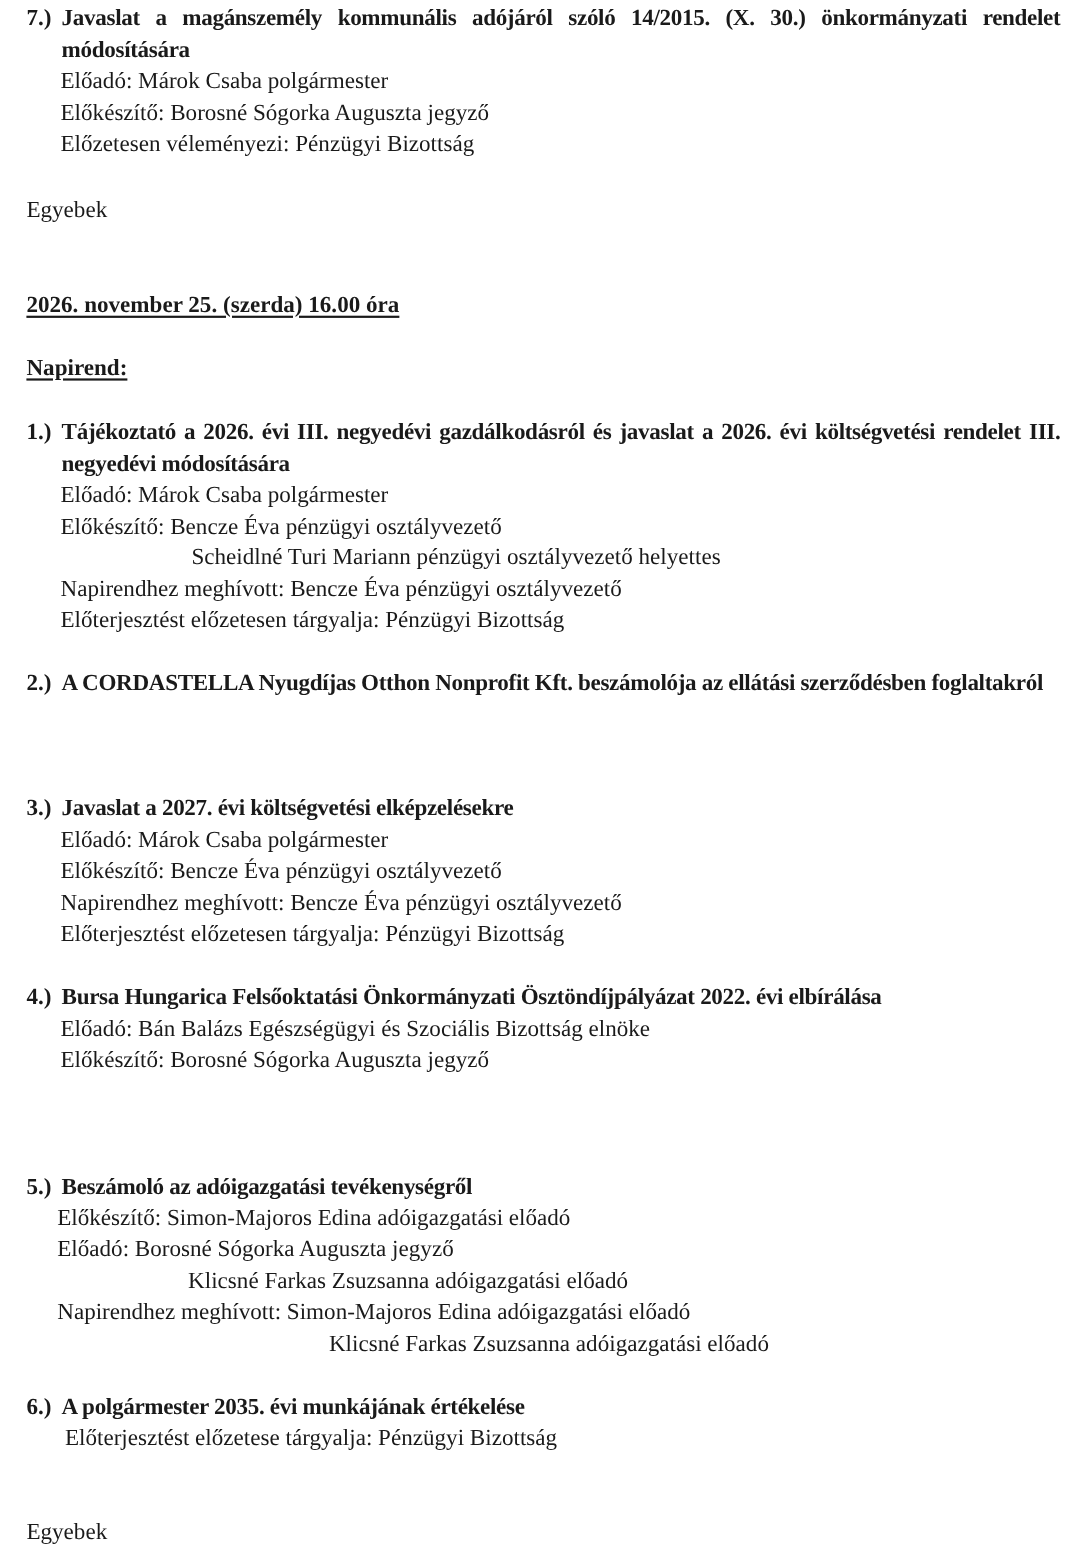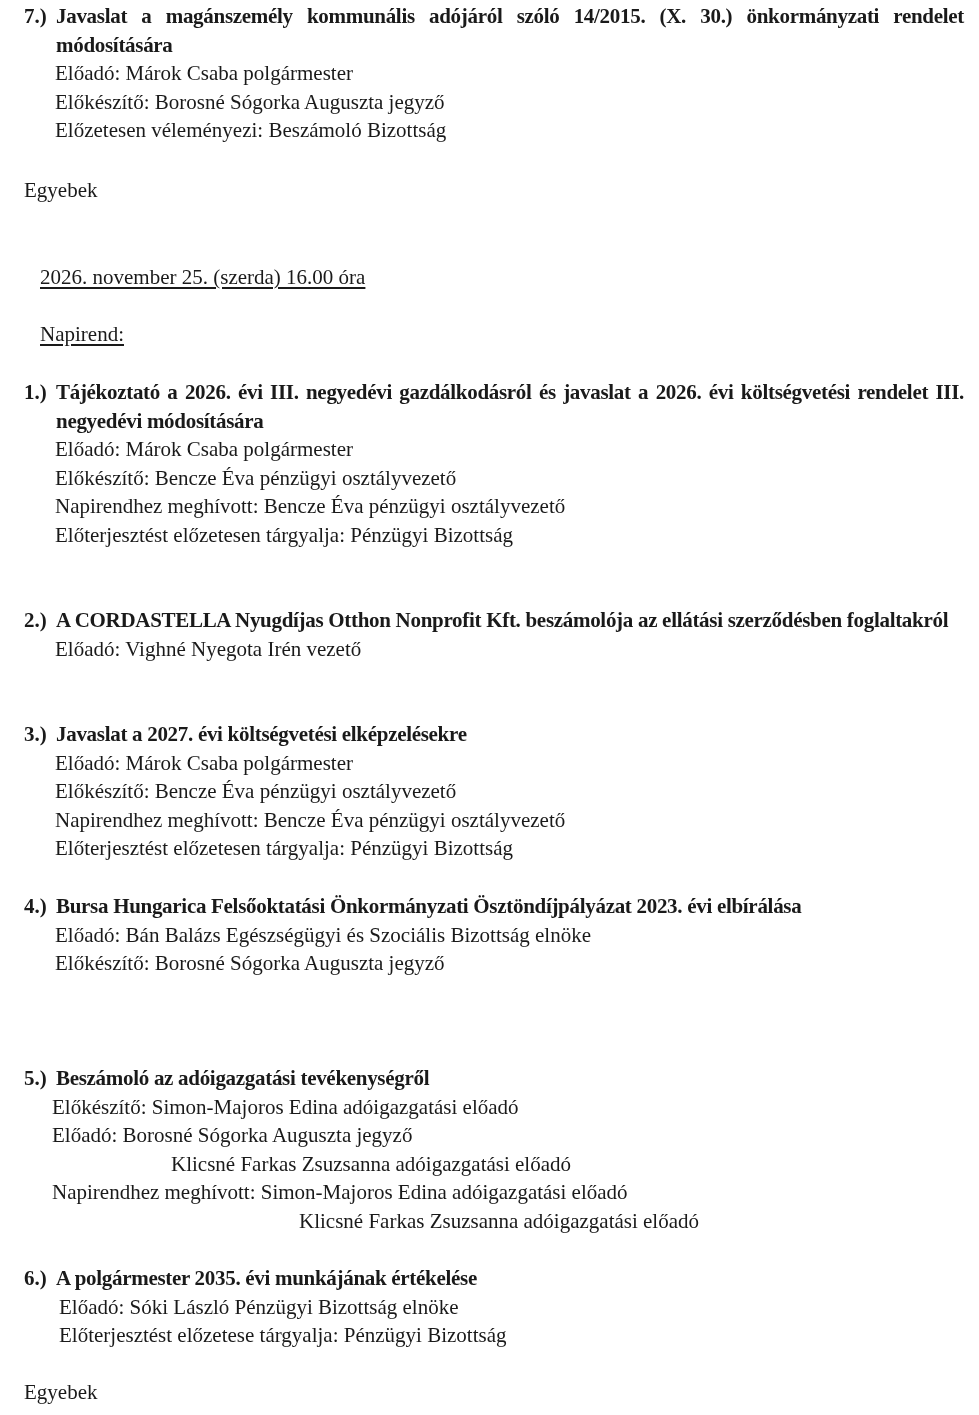--- a/index.html
+++ b/index.html
@@ -43,22 +43,22 @@
       letter-spacing: -0.3px;
     }
     .detail {
       padding-left: 31px;
       white-space: nowrap;
     }
     .detail .cont1 { padding-left: 119px; display: block; }
     .detail .cont2 { padding-left: 247px; display: block; }
     .heading {
       position: absolute;
-      left: 40px;
-      font-weight: normal;
+      left: 24px;
+      font-weight: bold;
     }
     .underline {
       text-decoration: underline;
       text-decoration-thickness: 2px;
       text-underline-offset: 3px;
     }
     .egyebek {
       position: absolute;
       left: 24px;
       font-weight: normal;
@@ -69,63 +69,65 @@
 
 <div class="page">
 
   <div class="item" style="top:2px;">
     <div class="item-title">
       <span class="item-num">7.)</span>
       <span class="item-title-text">Javaslat a magánszemély kommunális adójáról szóló 14/2015. (X. 30.) önkormányzati rendelet módosítására</span>
     </div>
     <div class="detail">Előadó: Márok Csaba polgármester</div>
     <div class="detail">Előkészítő: Borosné Sógorka Auguszta jegyző</div>
-    <div class="detail">Előzetesen véleményezi: Beszámoló Bizottság</div>
+    <div class="detail">Előzetesen véleményezi: Pénzügyi Bizottság</div>
   </div>
 
   <div class="egyebek" style="top:176px;">Egyebek</div>
 
   <div class="heading underline" style="top:263px;">2026. november 25. (szerda) 16.00 óra</div>
 
   <div class="heading underline" style="top:320px;">Napirend:</div>
 
   <div class="item" style="top:378px;">
     <div class="item-title">
       <span class="item-num">1.)</span>
       <span class="item-title-text">Tájékoztató a  2026. évi III. negyedévi gazdálkodásról és javaslat a 2026. évi költségvetési rendelet III. negyedévi módosítására</span>
     </div>
     <div class="detail">Előadó: Márok Csaba polgármester</div>
     <div class="detail">Előkészítő: Bencze Éva pénzügyi osztályvezető</div>
+    <div class="detail">
+        <span class="cont1">Scheidlné Turi Mariann pénzügyi osztályvezető helyettes</span>
+      </div>
     <div class="detail">Napirendhez meghívott: Bencze Éva pénzügyi osztályvezető</div>
     <div class="detail">Előterjesztést előzetesen tárgyalja: Pénzügyi Bizottság</div>
   </div>
 
   <div class="item" style="top:606px;">
     <div class="item-title">
       <span class="item-num">2.)</span>
       <span class="item-title-text">A CORDASTELLA Nyugdíjas Otthon Nonprofit Kft. beszámolója az ellátási szerződésben foglaltakról</span>
     </div>
-    <div class="detail">Előadó: Vighné Nyegota Irén vezető</div>
   </div>
 
   <div class="item" style="top:720px;">
     <div class="item-title">
       <span class="item-num">3.)</span>
       <span class="item-title-text">Javaslat a 2027. évi költségvetési elképzelésekre</span>
     </div>
     <div class="detail">Előadó: Márok Csaba polgármester</div>
     <div class="detail">Előkészítő: Bencze Éva pénzügyi osztályvezető</div>
     <div class="detail">Napirendhez meghívott: Bencze Éva pénzügyi osztályvezető</div>
     <div class="detail">Előterjesztést előzetesen tárgyalja: Pénzügyi Bizottság</div>
   </div>
 
   <div class="item" style="top:892px;">
     <div class="item-title">
       <span class="item-num">4.)</span>
-      <span class="item-title-text">Bursa Hungarica Felsőoktatási Önkormányzati Ösztöndíjpályázat 2023. évi elbírálása</span>
+      <span class="item-title-text">Bursa Hungarica Felsőoktatási Önkormányzati Ösztöndíjpályázat 2022. évi elbírálása</span>
     </div>
     <div class="detail">Előadó: Bán Balázs Egészségügyi és Szociális Bizottság elnöke</div>
     <div class="detail">Előkészítő: Borosné Sógorka Auguszta jegyző</div>
   </div>
 
   <div class="item" style="top:1064px;">
     <div class="item-title">
       <span class="item-num">5.)</span>
       <span class="item-title-text">Beszámoló az adóigazgatási tevékenységről</span>
     </div>
@@ -138,19 +140,18 @@
     <div class="detail" style="padding-left:28px;">
         <span class="cont2">Klicsné Farkas Zsuzsanna adóigazgatási előadó</span>
       </div>
   </div>
 
   <div class="item" style="top:1264px;">
     <div class="item-title">
       <span class="item-num">6.)</span>
       <span class="item-title-text">A polgármester 2035. évi munkájának értékelése</span>
     </div>
-    <div class="detail" style="padding-left:35px;">Előadó: Sóki László Pénzügyi Bizottság elnöke</div>
     <div class="detail" style="padding-left:35px;">Előterjesztést előzetese tárgyalja: Pénzügyi Bizottság</div>
   </div>
 
   <div class="egyebek" style="top:1378px;">Egyebek</div>
 
 </div>
 
 </body></html>

